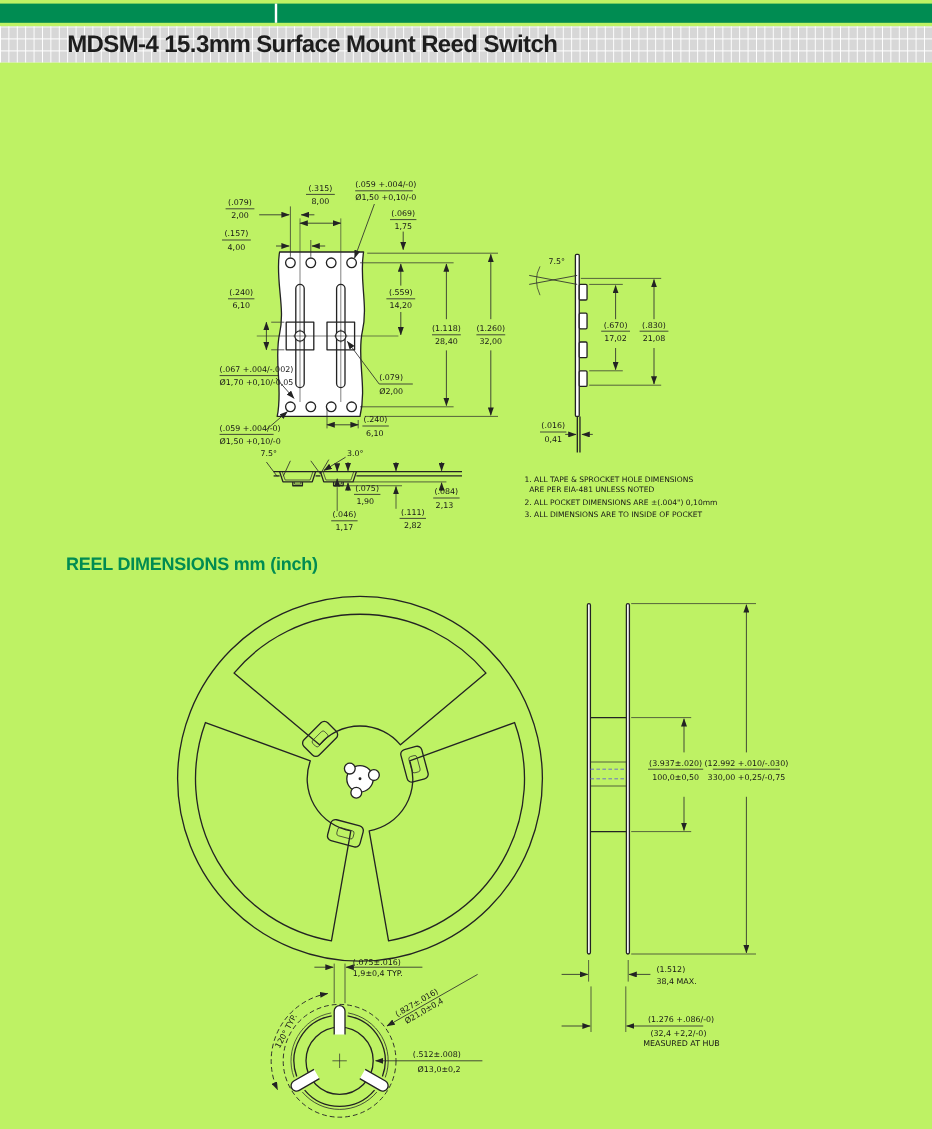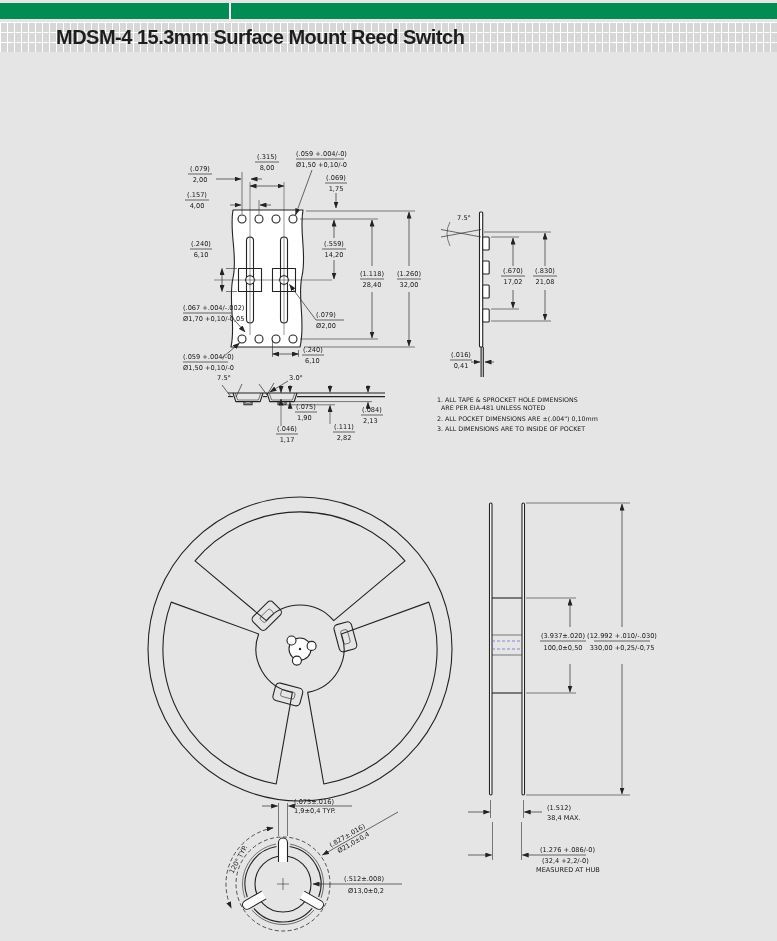--- a/index.html
+++ b/index.html
@@ -1,16 +1,16 @@
 <!DOCTYPE html>
 <html><head>
 <meta charset="utf-8">
 <style>
   html,body{margin:0;padding:0;background:#fff;}
-  #page{position:relative;width:777px;height:941px;background:#e5e5e5;overflow:hidden;
+  #page{position:relative;width:777px;height:941px;background:#bef264;overflow:hidden;
         font-family:"Liberation Sans",sans-serif;}
   
   #greenbar{position:absolute;left:0;top:3px;width:777px;height:16px;}
   #greenbar .divider{position:absolute;left:229px;top:0;width:2px;height:16px;background:#fff;}
   #checker{position:absolute;left:0;top:22px;width:777px;height:30px;background-color:#d7d7d7;
      background-image:linear-gradient(#fff 1px,transparent 1px),linear-gradient(90deg,#fff 1px,transparent 1px);
      background-size:7px 10px;}
   #pagetitle{position:absolute;left:56px;top:22px;height:30px;line-height:30px;
      font-size:20px;font-weight:700;letter-spacing:-0.5px;color:#1d1d1d;white-space:nowrap;}
   .secHead{position:absolute;left:55px;font-size:15px;font-weight:700;letter-spacing:-0.2px;white-space:nowrap;}
@@ -32,20 +32,21 @@
 <body>
 
 <div id="page">
 
   <div id="greenbar" style="background:#008C52;">
     <div class="divider"></div>
   </div>
   <div id="checker"></div>
   <div id="pagetitle">MDSM-4 15.3mm Surface Mount Reed Switch</div>
 
+  <div class="secHead" style="top:462px;color:#008C52;">REEL DIMENSIONS mm (inch)</div>
 
   <svg viewBox="150 140 530 310" style="left:150px;top:140px;width:530px;height:310px">
     <defs>
       <marker id="aE" markerWidth="7" markerHeight="5" refX="6.5" refY="2.5" orient="auto" markerUnits="userSpaceOnUse">
         <path d="M0,0 L7,2.5 L0,5 Z" fill="#232323"></path>
       </marker>
       <marker id="aS" markerWidth="7" markerHeight="5" refX="6.5" refY="2.5" orient="auto-start-reverse" markerUnits="userSpaceOnUse">
         <path d="M0,0 L7,2.5 L0,5 Z" fill="#232323"></path>
       </marker>
     </defs>

